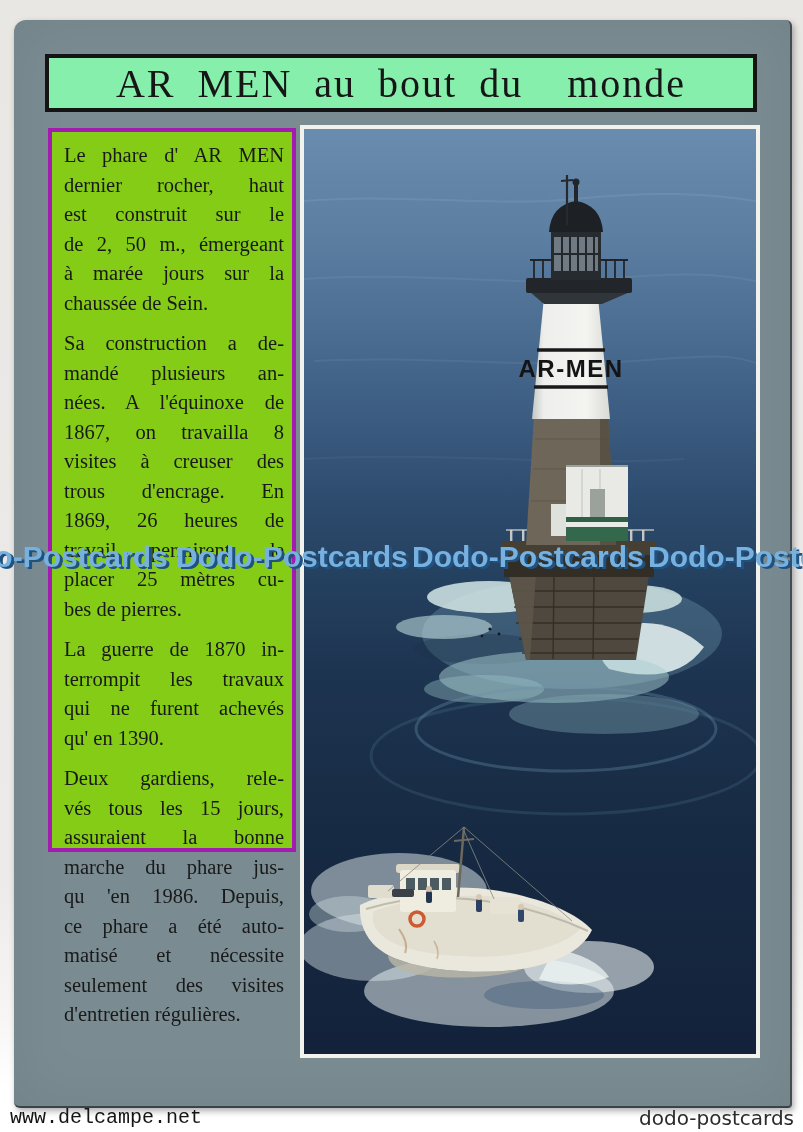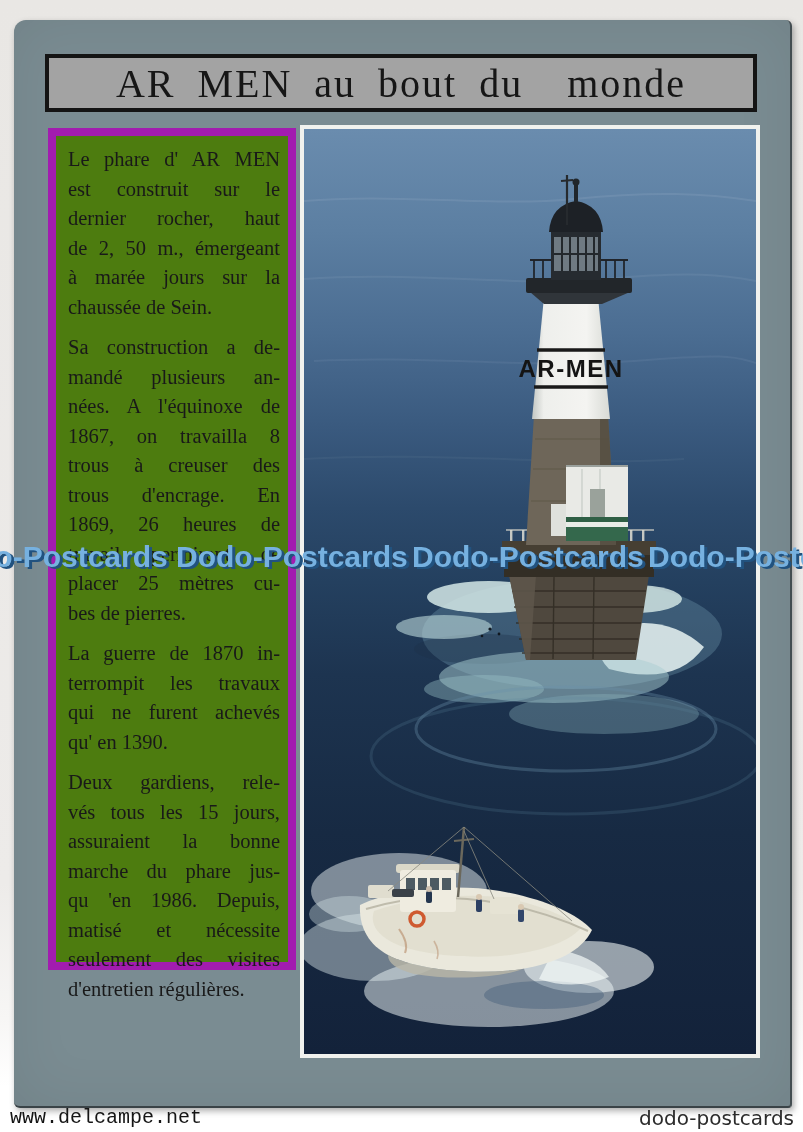--- a/index.html
+++ b/index.html
@@ -15,32 +15,32 @@
   .card{
     position:absolute;left:14px;top:20px;width:776px;height:1086px;
     background:#7a8c92;
     border-radius:12px 6px 4px 6px;
     border-right:2px solid #434d51;
     border-bottom:2px solid #3a4347;
     box-shadow:2px 3px 6px rgba(70,70,70,.45), inset 0 0 60px rgba(0,0,0,.07);
   }
   .title-box{
     position:absolute;left:31px;top:34px;width:704px;height:50px;
-    background:#a3a3a3;border:4px solid #141414;
+    background:#86efac;border:4px solid #141414;
     display:flex;align-items:center;justify-content:center;
   }
   .title-text{
     font-size:40px;color:#161616;white-space:pre;
     letter-spacing:2px;word-spacing:10px;
     font-family:"Liberation Serif",serif;
   }
   .text-box{
-    position:absolute;left:34px;top:108px;width:248px;height:842px;
+    position:absolute;left:34px;top:108px;width:248px;height:724px;
     box-sizing:border-box;
-    background:#4d7c0f;border:8px solid #a21caf;
+    background:#84cc16;border:4px solid #a21caf;
     padding:9px 8px 0 12px;
   }
   .para{margin:0 0 11px 0}
   .line{
     font-size:20.5px;line-height:29.5px;color:#191919;
     text-align:justify;text-align-last:justify;
   }
   .line.last{text-align-last:left}
   .photo{
     position:absolute;left:286px;top:105px;width:452px;height:925px;
@@ -72,50 +72,51 @@
 
   <div class="card">
 
     <div class="title-box">
       <span class="title-text">AR MEN au bout du  monde</span>
     </div>
 
     <div class="text-box" id="article">
         <div class="para">
           <div class="line">Le phare d' AR MEN</div>
+          <div class="line">dernier rocher, haut</div>
           <div class="line">est construit sur le</div>
-          <div class="line">dernier rocher, haut</div>
           <div class="line">de 2, 50 m., émergeant</div>
           <div class="line">à marée jours sur la</div>
           <div class="line last">chaussée de Sein.</div>
         </div>
         <div class="para">
           <div class="line">Sa construction a de-</div>
           <div class="line">mandé plusieurs an-</div>
           <div class="line">nées. A l'équinoxe de</div>
           <div class="line">1867, on travailla 8</div>
-          <div class="line">trous à creuser des</div>
+          <div class="line">visites à creuser des</div>
           <div class="line">trous d'encrage. En</div>
           <div class="line">1869, 26 heures de</div>
           <div class="line">travail permirent de</div>
           <div class="line">placer 25 mètres cu-</div>
           <div class="line last">bes de pierres.</div>
         </div>
         <div class="para">
           <div class="line">La guerre de 1870 in-</div>
           <div class="line">terrompit les travaux</div>
           <div class="line">qui ne furent achevés</div>
           <div class="line last">qu' en 1390.</div>
         </div>
         <div class="para">
           <div class="line">Deux gardiens, rele-</div>
           <div class="line">vés tous les 15 jours,</div>
           <div class="line">assuraient la bonne</div>
           <div class="line">marche du phare jus-</div>
           <div class="line">qu 'en 1986. Depuis,</div>
+          <div class="line">ce phare a été auto-</div>
           <div class="line">matisé et nécessite</div>
           <div class="line">seulement des visites</div>
           <div class="line last">d'entretien régulières.</div>
         </div>
       </div>
 
     <div class="photo">
       <svg viewBox="0 0 452 925" width="452" height="925">
         <defs>
           <linearGradient id="sea" x1="0" y1="0" x2="0" y2="1">

